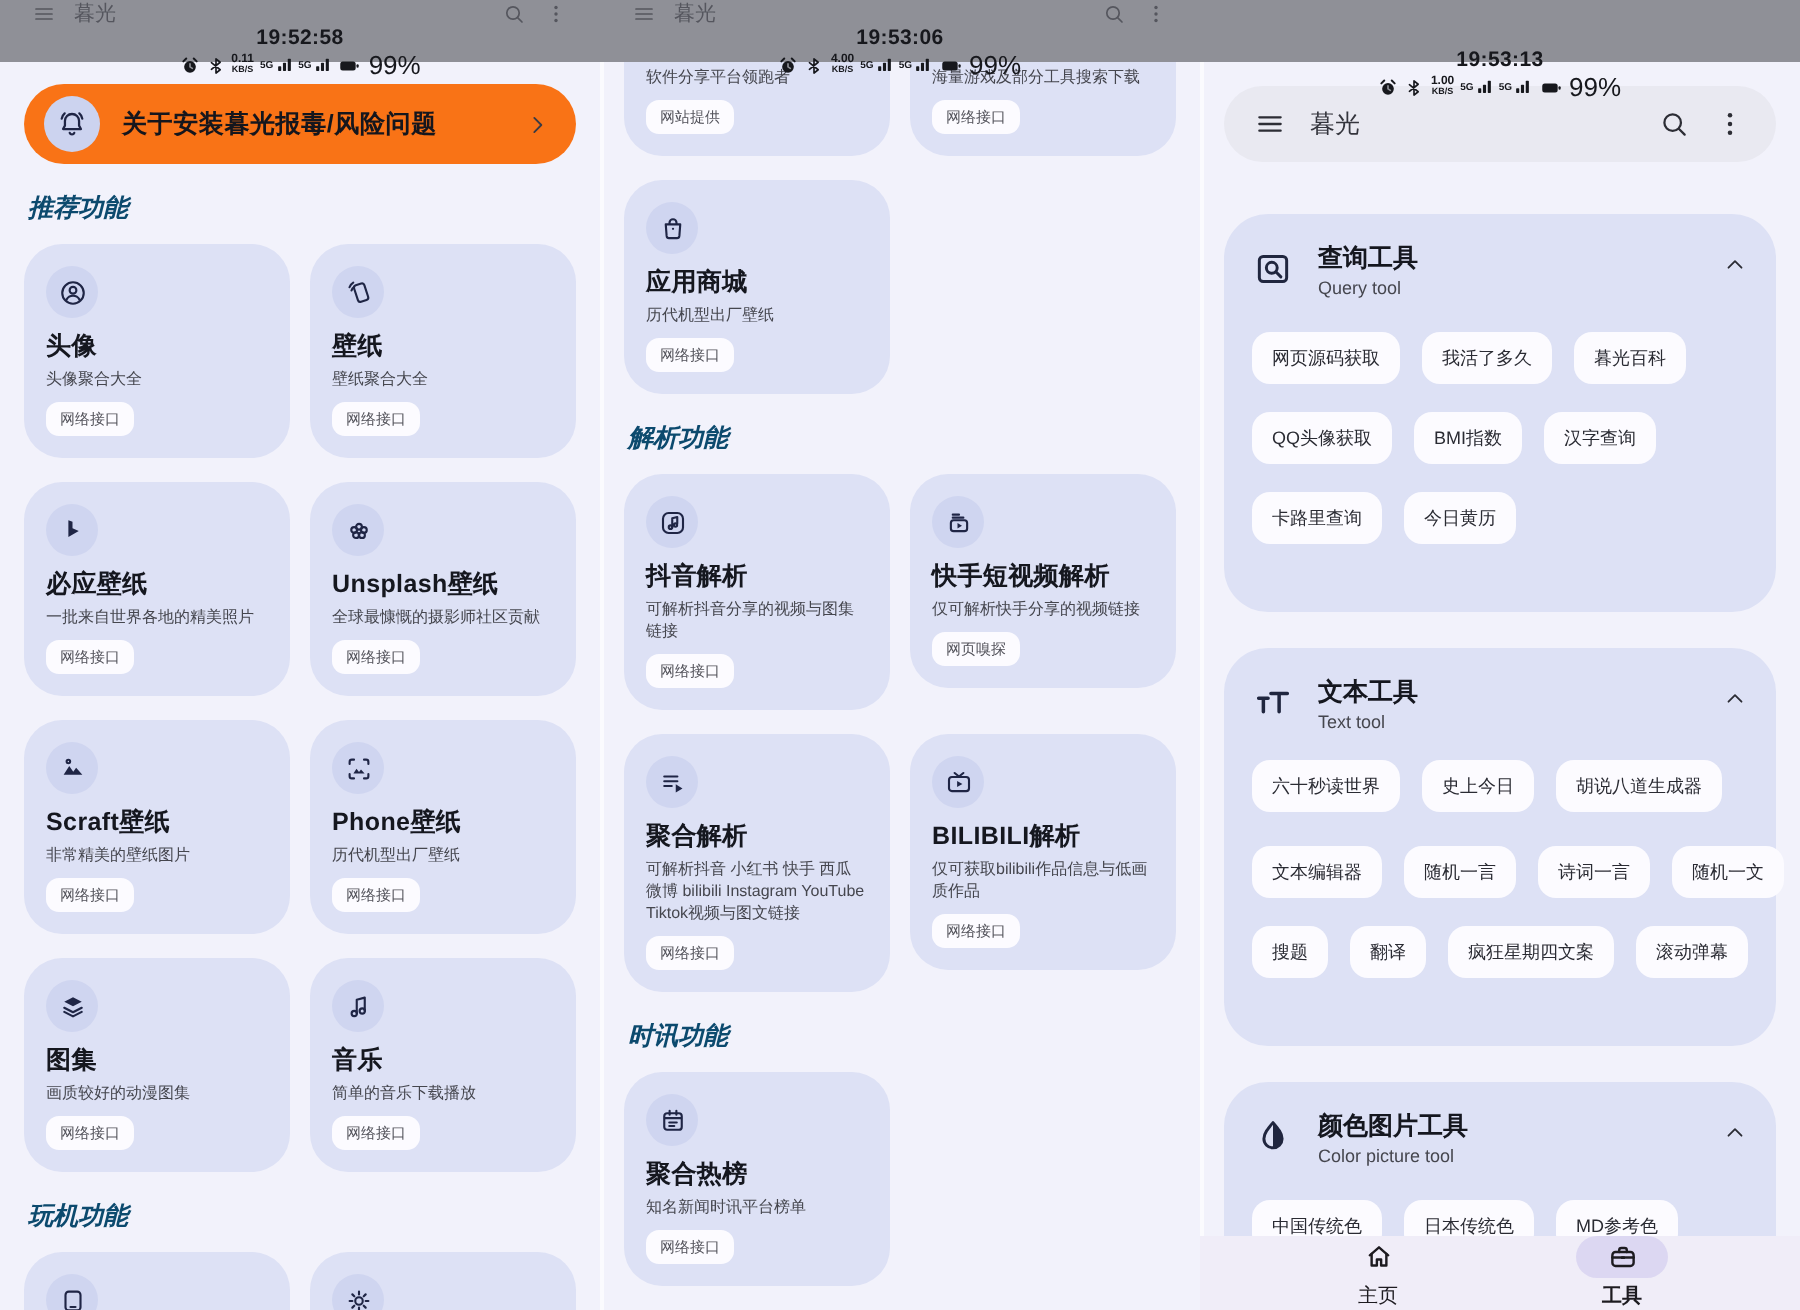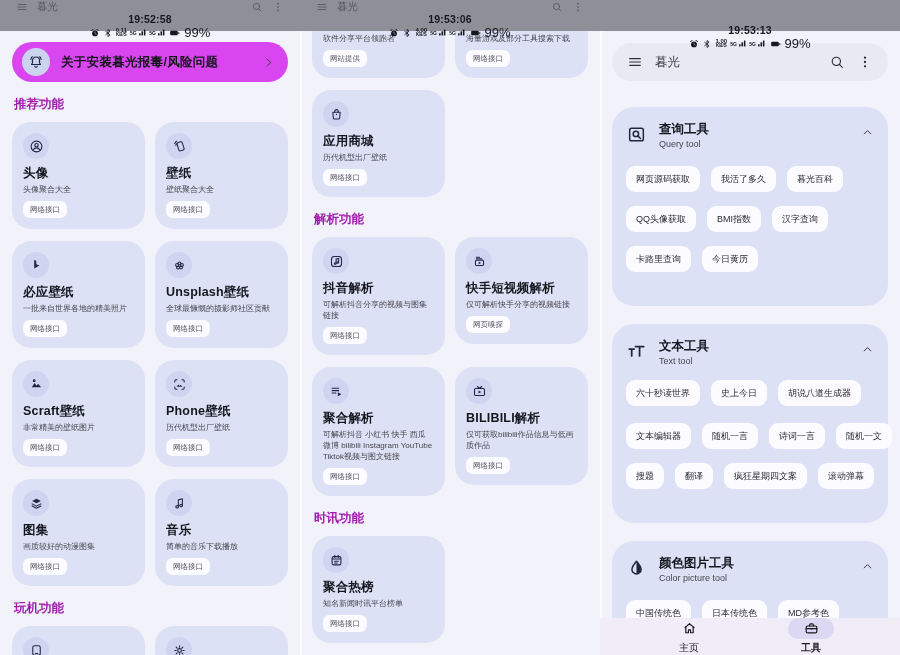--- a/index.html
+++ b/index.html
@@ -24,29 +24,29 @@
   .spd{display:flex;flex-direction:column;align-items:center;line-height:1;}
   .spd b{font-size:6px;} .spd i{font-style:normal;font-size:4.5px;font-weight:bold;}
   .sig{display:flex;align-items:flex-end;gap:1px;}
   .sig i{font-style:normal;font-size:5px;font-weight:bold;line-height:1.4;}
   .sig .ic{width:8.5px;height:8.5px;}
   .pct{font-size:13px;font-weight:normal;}
 
   
   .content{position:absolute;inset:0;padding:31px 12px 0;box-sizing:border-box;}
 
-  .banner{margin-top:11px;height:40px;border-radius:21px;background:#d946ef;display:flex;
+  .banner{margin-top:11px;height:40px;border-radius:21px;background:#f97316;display:flex;
           align-items:center;gap:11px;padding:0 13px 0 10px;cursor:pointer;}
   .bellc{width:28px;height:28px;border-radius:50%;background:#ccd3ef;display:flex;align-items:center;
          justify-content:center;color:#1f2545;flex:none;}
   .bellc .ic{width:16px;height:16px;}
   .banner b{font-size:12.5px;color:#15161d;flex:1;letter-spacing:.3px;}
   .banner .chev{color:#3a3b45;display:flex;} .banner .chev .ic{width:13px;height:13px;}
 
-  .sechead{font-size:12.5px;font-weight:bold;color:#a21caf;margin:14px 2px 9px;}
+  .sechead{font-size:12.5px;font-weight:bold;color:#0c4a6e;margin:14px 2px 9px;font-style:italic;}
   .grid{display:grid;grid-template-columns:1fr 1fr;gap:12px 10px;align-items:start;}
   .grid.follow{margin-top:12px;}
   .grid.toprow{margin-top:-60px;}
   .card{background:#dde1f5;border-radius:19px;padding:11px 11px 11px;cursor:pointer;}
   .icir{width:26px;height:26px;border-radius:50%;background:#cfd5f0;display:flex;align-items:center;
         justify-content:center;color:#1f2545;}
   .icir .ic{width:15px;height:15px;}
   .ct{font-size:12.5px;font-weight:bold;color:#15171f;margin-top:7px;line-height:15px;letter-spacing:.2px;}
   .cs{font-size:8px;color:#45464e;margin-top:3px;line-height:11px;}
   .badge{display:inline-block;margin-top:6px;background:#fcfbff;color:#54545c;font-size:7.5px;

